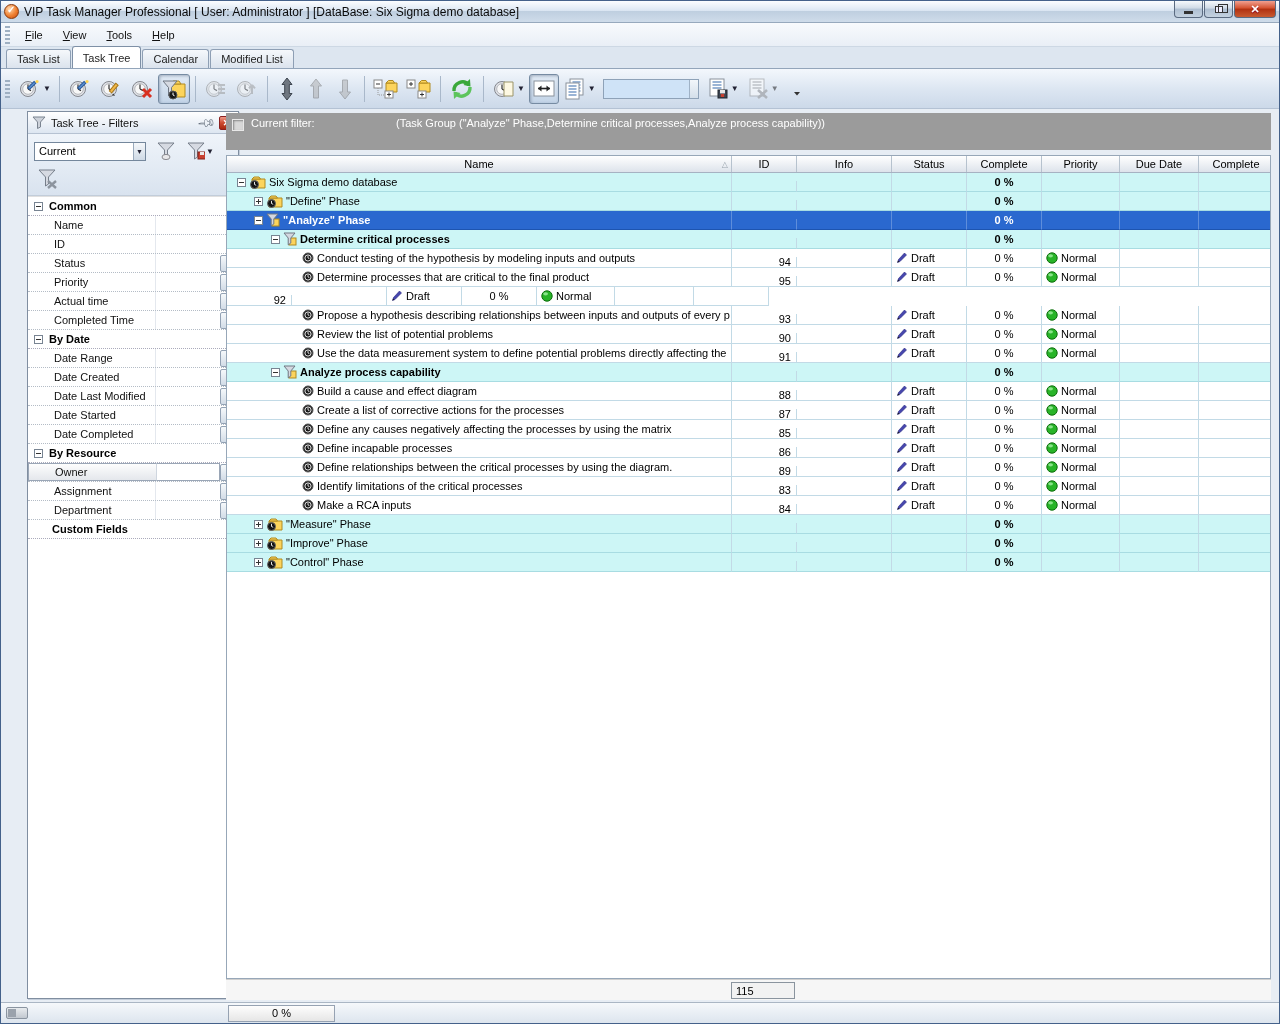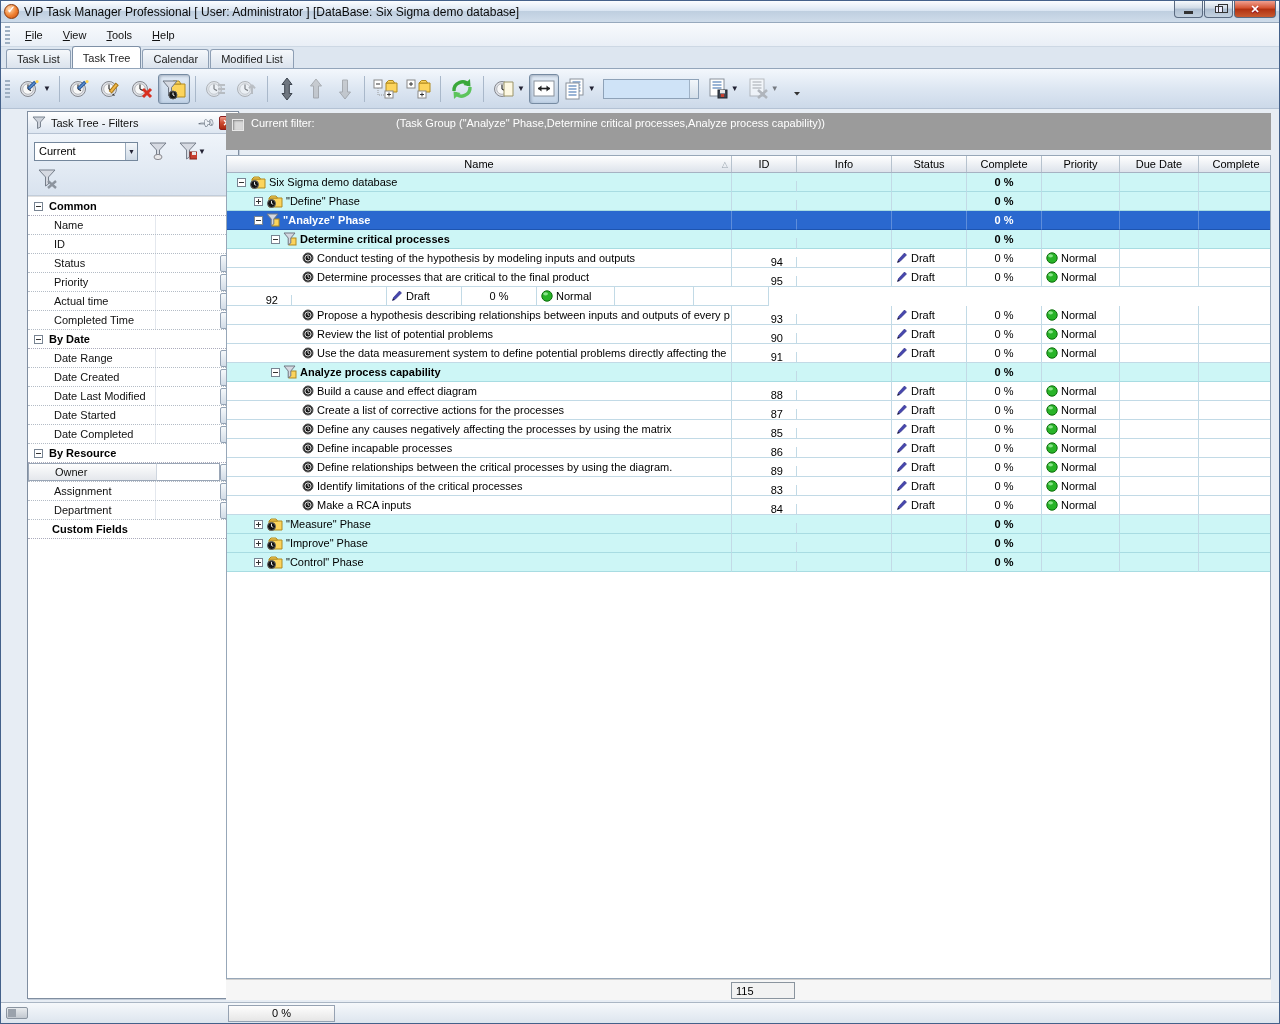--- a/index.html
+++ b/index.html
@@ -75,21 +75,21 @@
   .fp-header { height:22px; flex:0 0 22px; display:flex; align-items:center; gap:5px; padding:0 4px;
     background:linear-gradient(#ffffff,#dde6f1); border-bottom:1px solid #b6c2d2; }
   .fp-title { flex:1; color:#111; }
   .pin-icon { color:#55606e; font-size:12px; transform:rotate(40deg); }
   .fp-close { width:15px; height:14px; border:1px solid #8b2020; border-radius:2px;
     background:linear-gradient(#f09a8a,#cc4a30 50%,#a82810); color:#fff; font-size:9px; font-weight:bold;
     display:flex; align-items:center; justify-content:center; }
   .fp-toolbar { flex:0 0 62px; background:linear-gradient(#eff4fa,#d9e3ef); padding:4px 2px 2px 6px;
     position:relative; border-bottom:1px solid #c2cdda; }
   .fp-row1 { display:flex; align-items:center; gap:6px; }
-  .fp-combo { width:104px; height:19px; border:1px solid #74879c; background:#fff;
+  .fp-combo { width:112px; height:19px; border:1px solid #74879c; background:#fff;
     display:flex; align-items:center; padding-left:4px; }
   .fp-combo .cbtn { margin-left:auto; width:12px; height:100%; border-left:1px solid #9aaabc;
     background:linear-gradient(#f4f7fa,#cfdae6); display:flex; align-items:center; justify-content:center;
     font-size:7px; color:#223; }
   .fp-btn { width:28px; height:26px; display:flex; align-items:center; justify-content:center; border-radius:3px; }
   .fp-row2 { display:flex; align-items:center; margin-top:2px; }
   .fp-mini-caret { position:absolute; right:5px; bottom:4px; font-size:8px; color:#334; }
   .fp-body { flex:1; overflow:hidden; background:#fff; border-top:1px solid #e0e0e0; }
   .fsec { display:flex; align-items:center; gap:6px; height:19px; padding-left:6px;
     border-bottom:1px dotted #aab; font-weight:bold; color:#000; background:#fff; }
@@ -123,21 +123,21 @@
     color:#000; position:relative; flex:0 0 auto; }
   .sort-tri { position:absolute; right:3px; top:4px; font-size:8px; color:#9aa4ae; }
   .grow { display:flex; height:19px; background:#fff; }
   .grow.cyan { background:#cdf6f6; }
   .grow.selected { background:#2a68cf; color:#fff; }
   .grow.selected .gc { border-right-color:rgba(255,255,255,.25); border-bottom-color:#1d54b0; }
   .gc { border-right:1px solid #c2dae6; border-bottom:1px solid #c2dae6; display:flex;
     align-items:center; overflow:hidden; white-space:nowrap; flex:0 0 auto; }
   .grow.cyan .gc { border-bottom-color:#a8dce2; }
   .gc.name { padding-left:3px; gap:3px; }
-  .gc.num { justify-content:flex-end; padding-right:13px;margin-top:8px; }
+  .gc.num { justify-content:flex-end; padding-right:5px;margin-top:8px; }
   .gc.center { justify-content:center; }
   .gc.iconic { padding-left:4px; gap:3px; }
   .bold { font-weight:bold; }
   .gfoot { position:absolute; left:0; right:0; bottom:0; height:21px; background:#f6f6f6;
     border-top:1px solid #cfcfcf; }
   .gfoot .count-box { position:absolute; left:505px; top:2px; width:64px; height:17px;
     border:1px solid #8a949e; background:#f2f2f2; display:flex; align-items:center; padding-left:4px; color:#000; }
 
   
   .statusbar { height:21px; flex:0 0 21px; display:flex; align-items:center; padding:0 5px;

